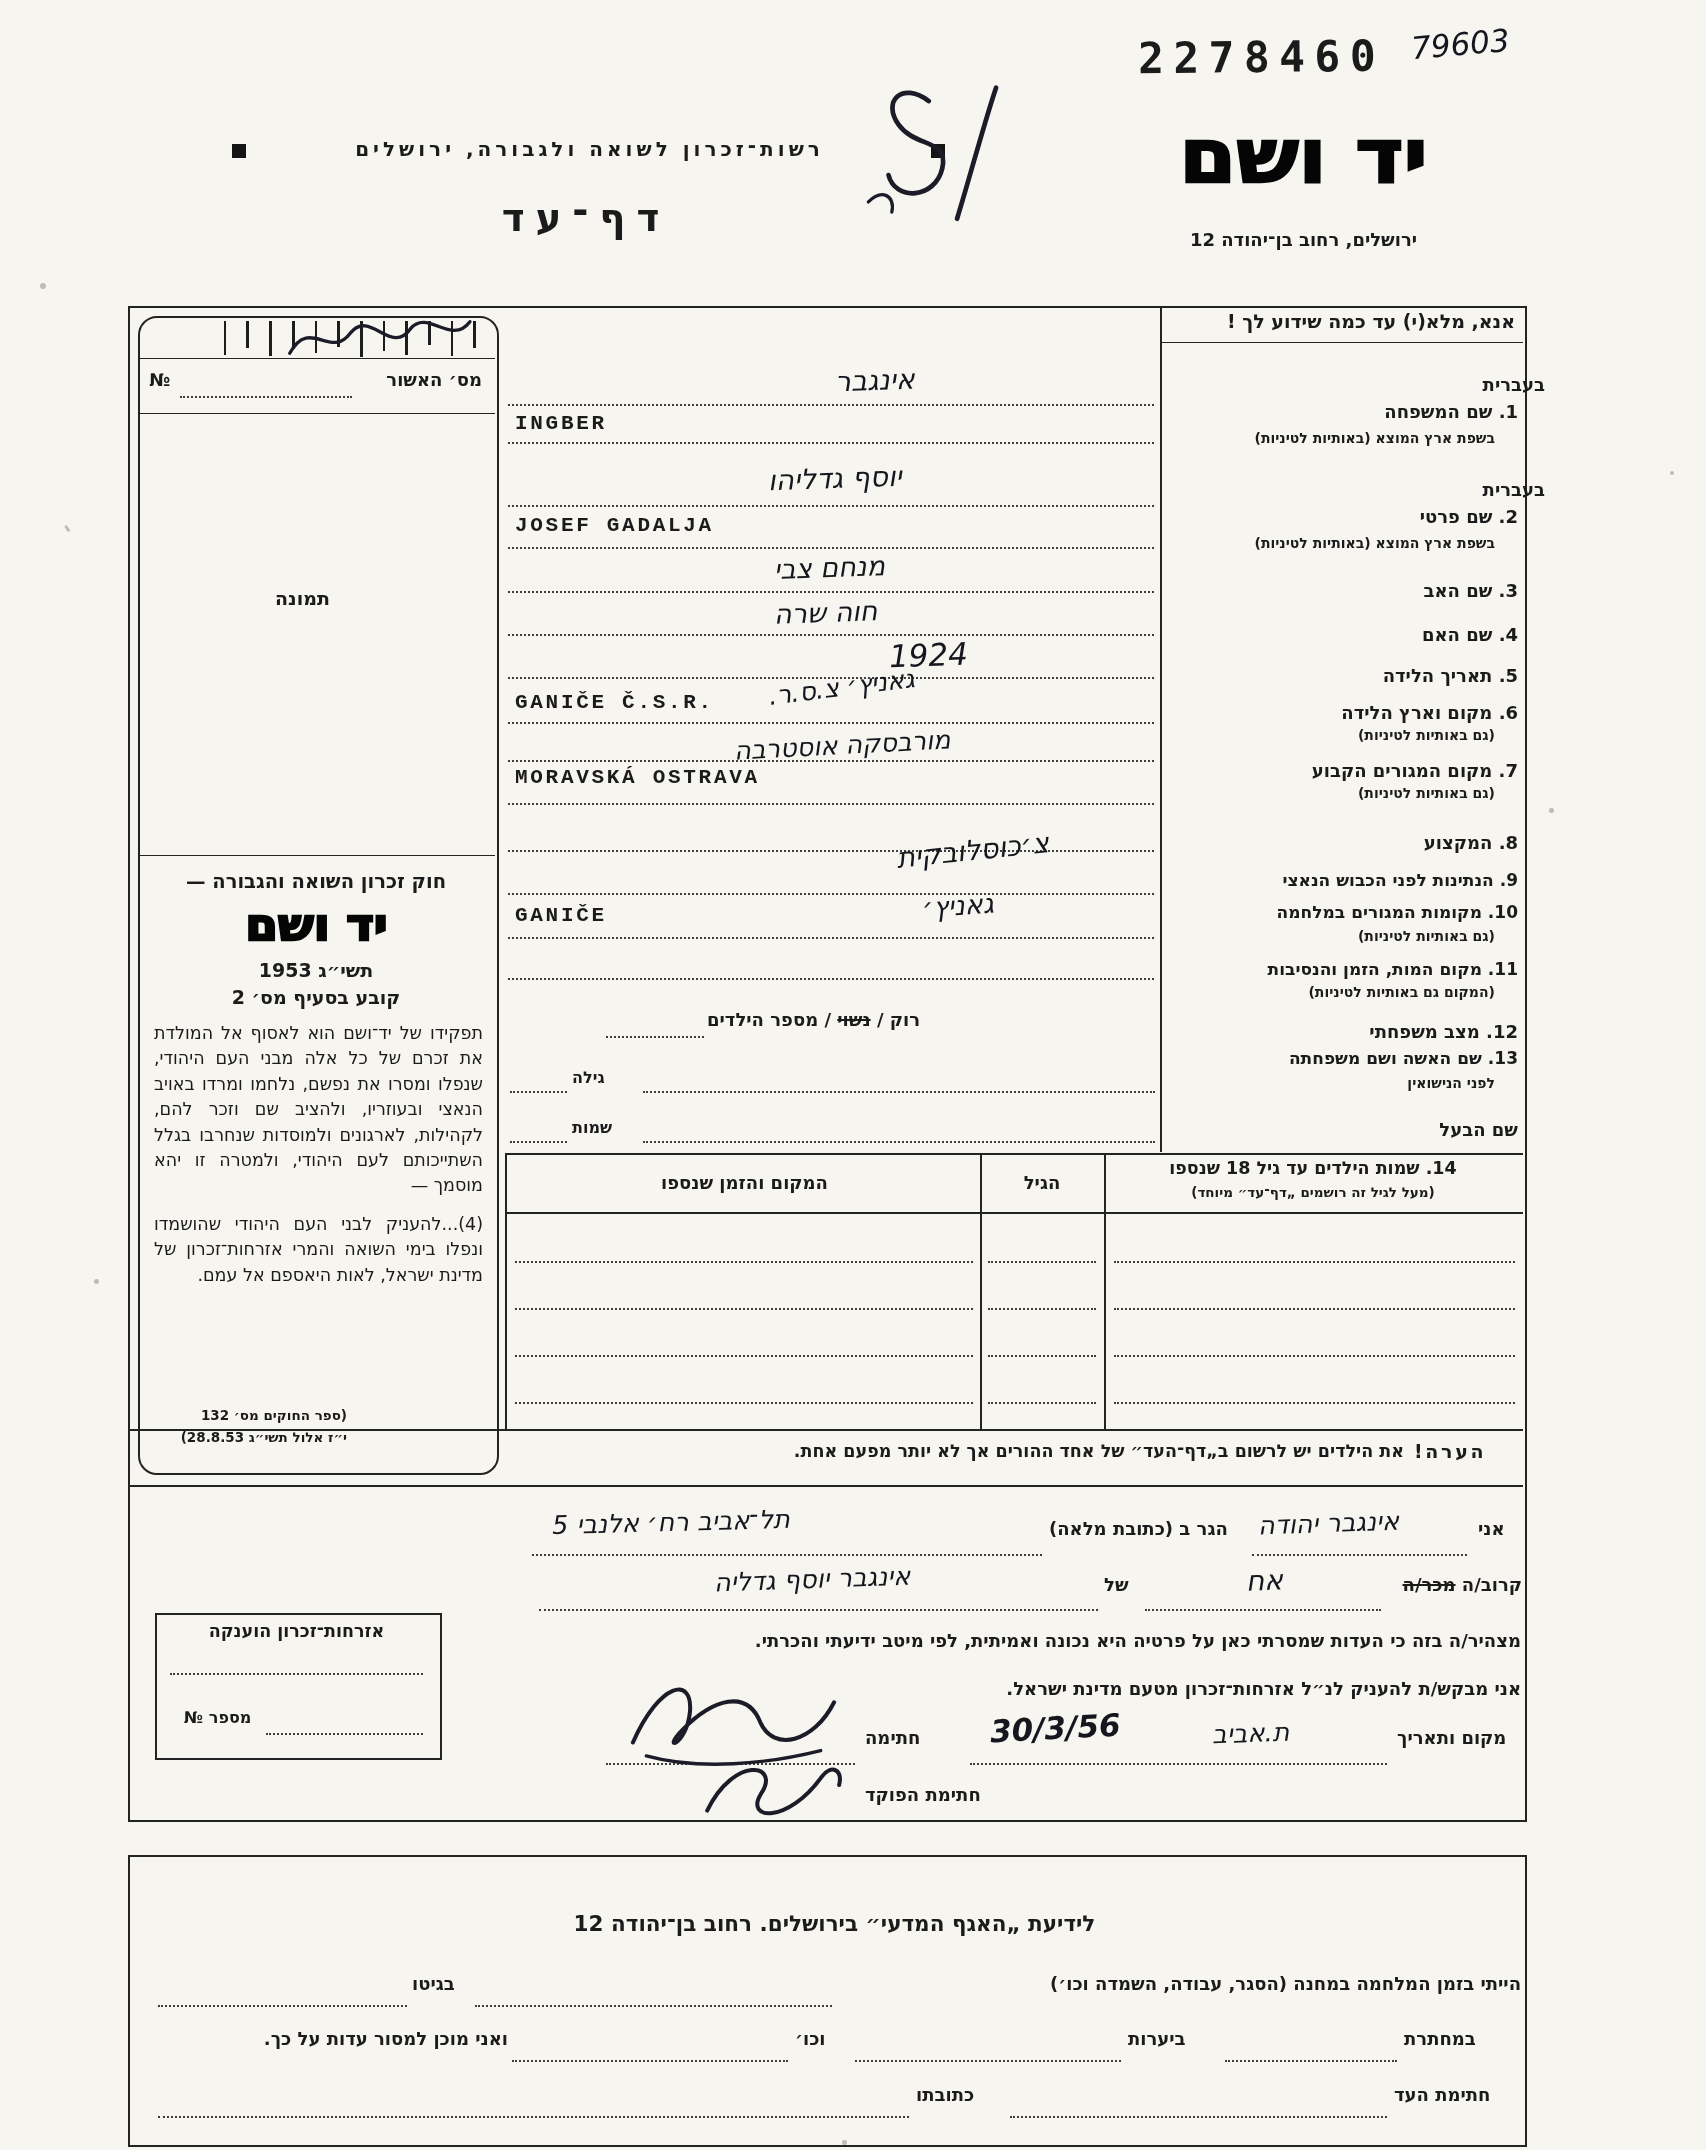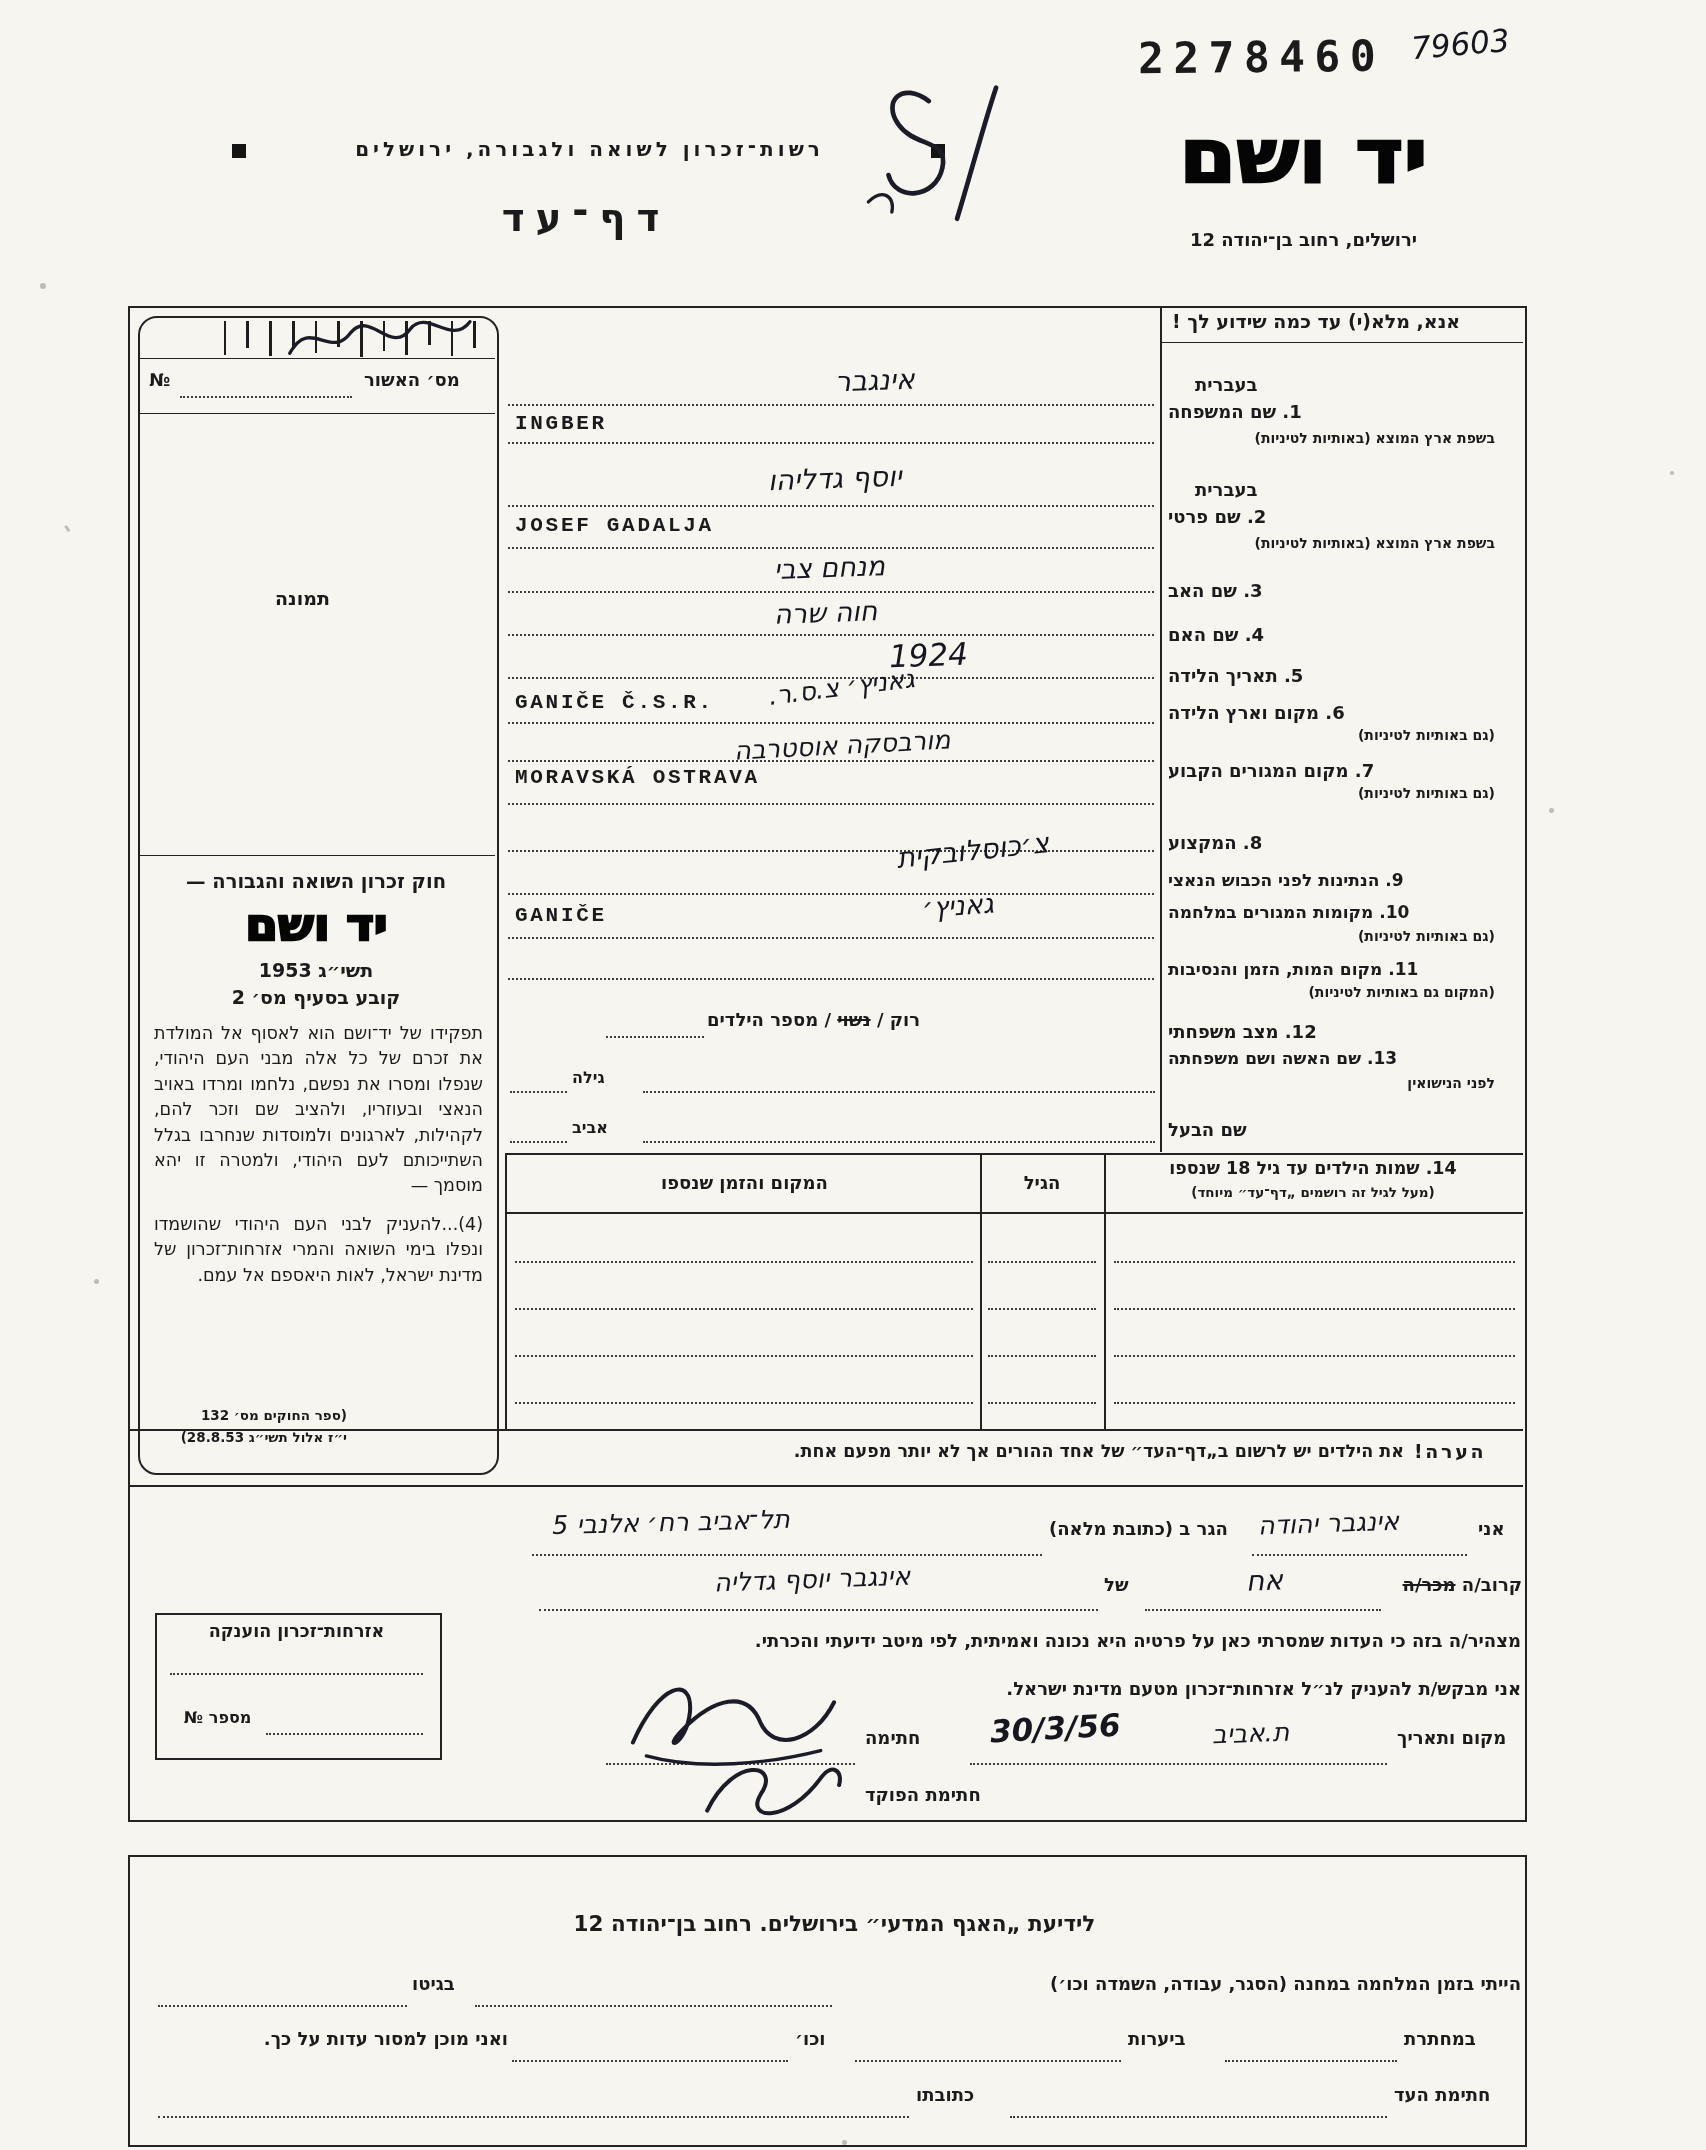--- a/index.html
+++ b/index.html
@@ -1,19 +1,19 @@
 <!DOCTYPE html>
 <html lang="he" style="font-size:10.8px"><head>
 <meta charset="utf-8">
 <style>
   html,body{margin:0;padding:0;background:#d9d7d2;}
   #page{position:relative;width:1706px;height:2151px;background:#f7f5f0;
         font-family:"DejaVu Sans",sans-serif;color:#1b1b1b;overflow:hidden;direction:rtl;}
   .abs{position:absolute;}
-  .lbl{font-size:18px;font-weight:bold;white-space:nowrap;text-align:left;}
+  .lbl{font-size:18px;font-weight:bold;white-space:nowrap;text-align:right;}
   .sub{font-size:14px;font-weight:bold;white-space:nowrap;text-align:right;}
   .dots{border-bottom:2px dotted #3d3d3d;height:0;}
   .rule{background:#232323;}
   .box{border:2px solid #232323;background:transparent;}
   .hw{font-style:italic;white-space:nowrap;color:#16161f;transform:rotate(-2deg);}
   .latin{font-family:"Liberation Mono","DejaVu Sans Mono",monospace;font-weight:bold;
          font-size:21px;letter-spacing:2.7px;white-space:nowrap;direction:ltr;}
   .strike{text-decoration:line-through;text-decoration-thickness:2px;}
   .center{text-align:center;}
   .just{text-align:justify;}
@@ -154,21 +154,21 @@
     <span>רוק /</span>
     <span class="strike">נשוי</span>
     <span>/ מספר הילדים</span>
   </div>
   <div class="abs dots" style="left:606px;top:1036px;width:98px;"></div>
 
   <div class="abs dots" style="left:643px;top:1091px;width:512px;"></div>
   <div class="abs" style="left:572px;top:1068px;font-size:16px;font-weight:bold;">גילה</div>
   <div class="abs dots" style="left:510px;top:1091px;width:57px;"></div>
   <div class="abs dots" style="left:643px;top:1141px;width:512px;"></div>
-  <div class="abs" style="left:572px;top:1118px;font-size:16px;font-weight:bold;">אביב</div>
+  <div class="abs" style="left:572px;top:1118px;font-size:16px;font-weight:bold;">שמות</div>
   <div class="abs dots" style="left:510px;top:1141px;width:57px;"></div>
 
   <div class="abs rule" style="left:505px;top:1153px;width:1018px;height:2px;"></div>
   <div class="abs rule" style="left:505px;top:1212px;width:1018px;height:2px;"></div>
   <div class="abs rule" style="left:505px;top:1153px;width:2px;height:277px;"></div>
   <div class="abs rule" style="left:980px;top:1153px;width:2px;height:277px;"></div>
   <div class="abs rule" style="left:1104px;top:1153px;width:2px;height:277px;"></div>
   <div class="abs rule" style="left:128px;top:1429px;width:1395px;height:2px;"></div>
 
   <div class="abs center" style="left:1111px;top:1158px;width:404px;font-size:17.5px;font-weight:bold;">14. שמות הילדים עד גיל 18 שנספו</div>

